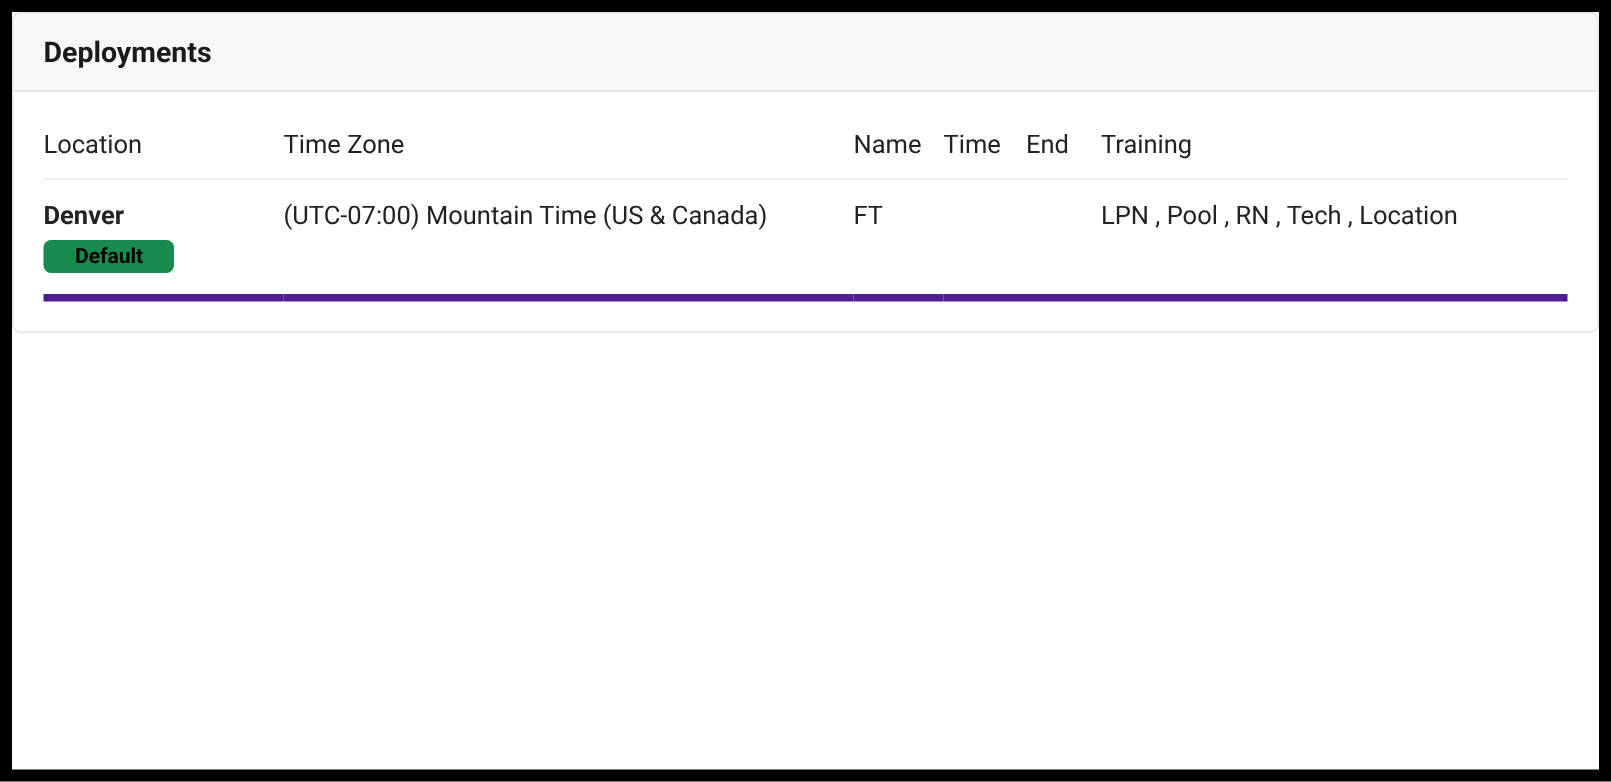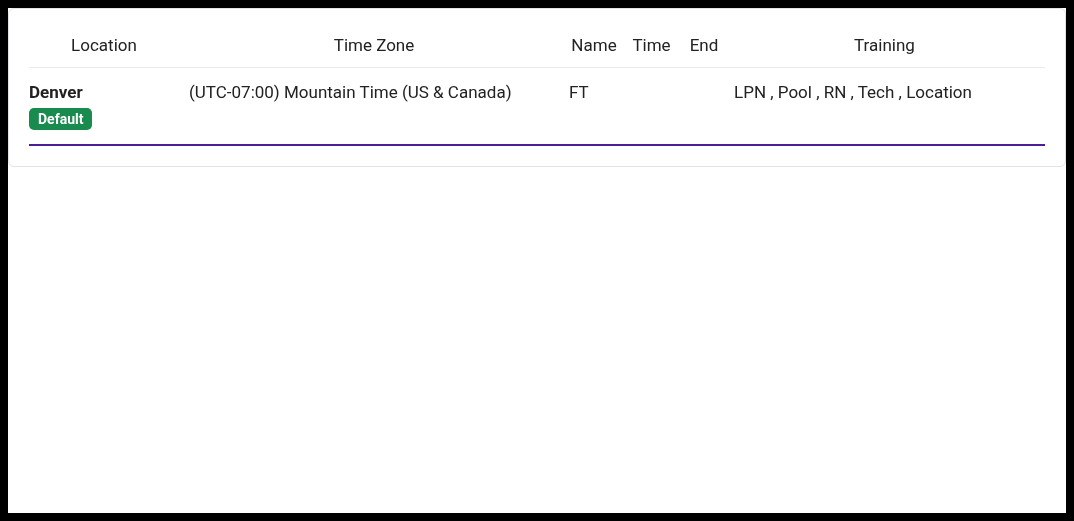--- a/index.html
+++ b/index.html
@@ -39,59 +39,62 @@
       color: #1a1a1a;
     }
     .panel-body {
       padding: 16px 20px 20px;
     }
     table {
       width: 100%;
       border-collapse: collapse;
     }
     th {
-      text-align: center;
+      text-align: left;
       font-weight: 400;
       font-size: 17px;
       color: #222;
       padding: 10px 10px 12px 0;
       border-bottom: 1px solid #e8eaed;
     }
     td {
       font-size: 17px;
       color: #222;
       padding: 14px 10px 14px 0;
-      border-bottom: 2px solid #4c1d95;
+      border-bottom: 5px solid #4c1d95;
       vertical-align: top;
     }
     .loc-name {
       font-weight: 700;
       display: block;
       margin-bottom: 6px;
     }
     .badge {
       display: inline-block;
       background: #1a8b4e;
-      color: #ffffff;
+      color: #000000;
       font-size: 14px;
       font-weight: 700;
-      padding: 3px 9px;
+      padding: 3px 21px;
       border-radius: 5px;
     }
     th.col-location, td.col-location { width: 160px; }
     th.col-timezone, td.col-timezone { width: 380px; margin-left: 16px; }
     th.col-crew, td.col-crew { width: 60px; }
     th.col-start, td.col-start { width: 55px; }
     th.col-end, td.col-end { width: 50px; }
   </style>
 </head>
 <body>
 <div class="wrapper">
 
 <div class="panel">
+  <div class="panel-header">
+    <h2>Deployments</h2>
+  </div>
   <div class="panel-body">
     <table>
       <thead>
         <tr>
           <th class="col-location">Location</th>
           <th class="col-timezone">Time Zone</th>
           <th class="col-crew">Name</th>
           <th class="col-start">Time</th>
           <th class="col-end">End</th>
           <th>Training</th>

